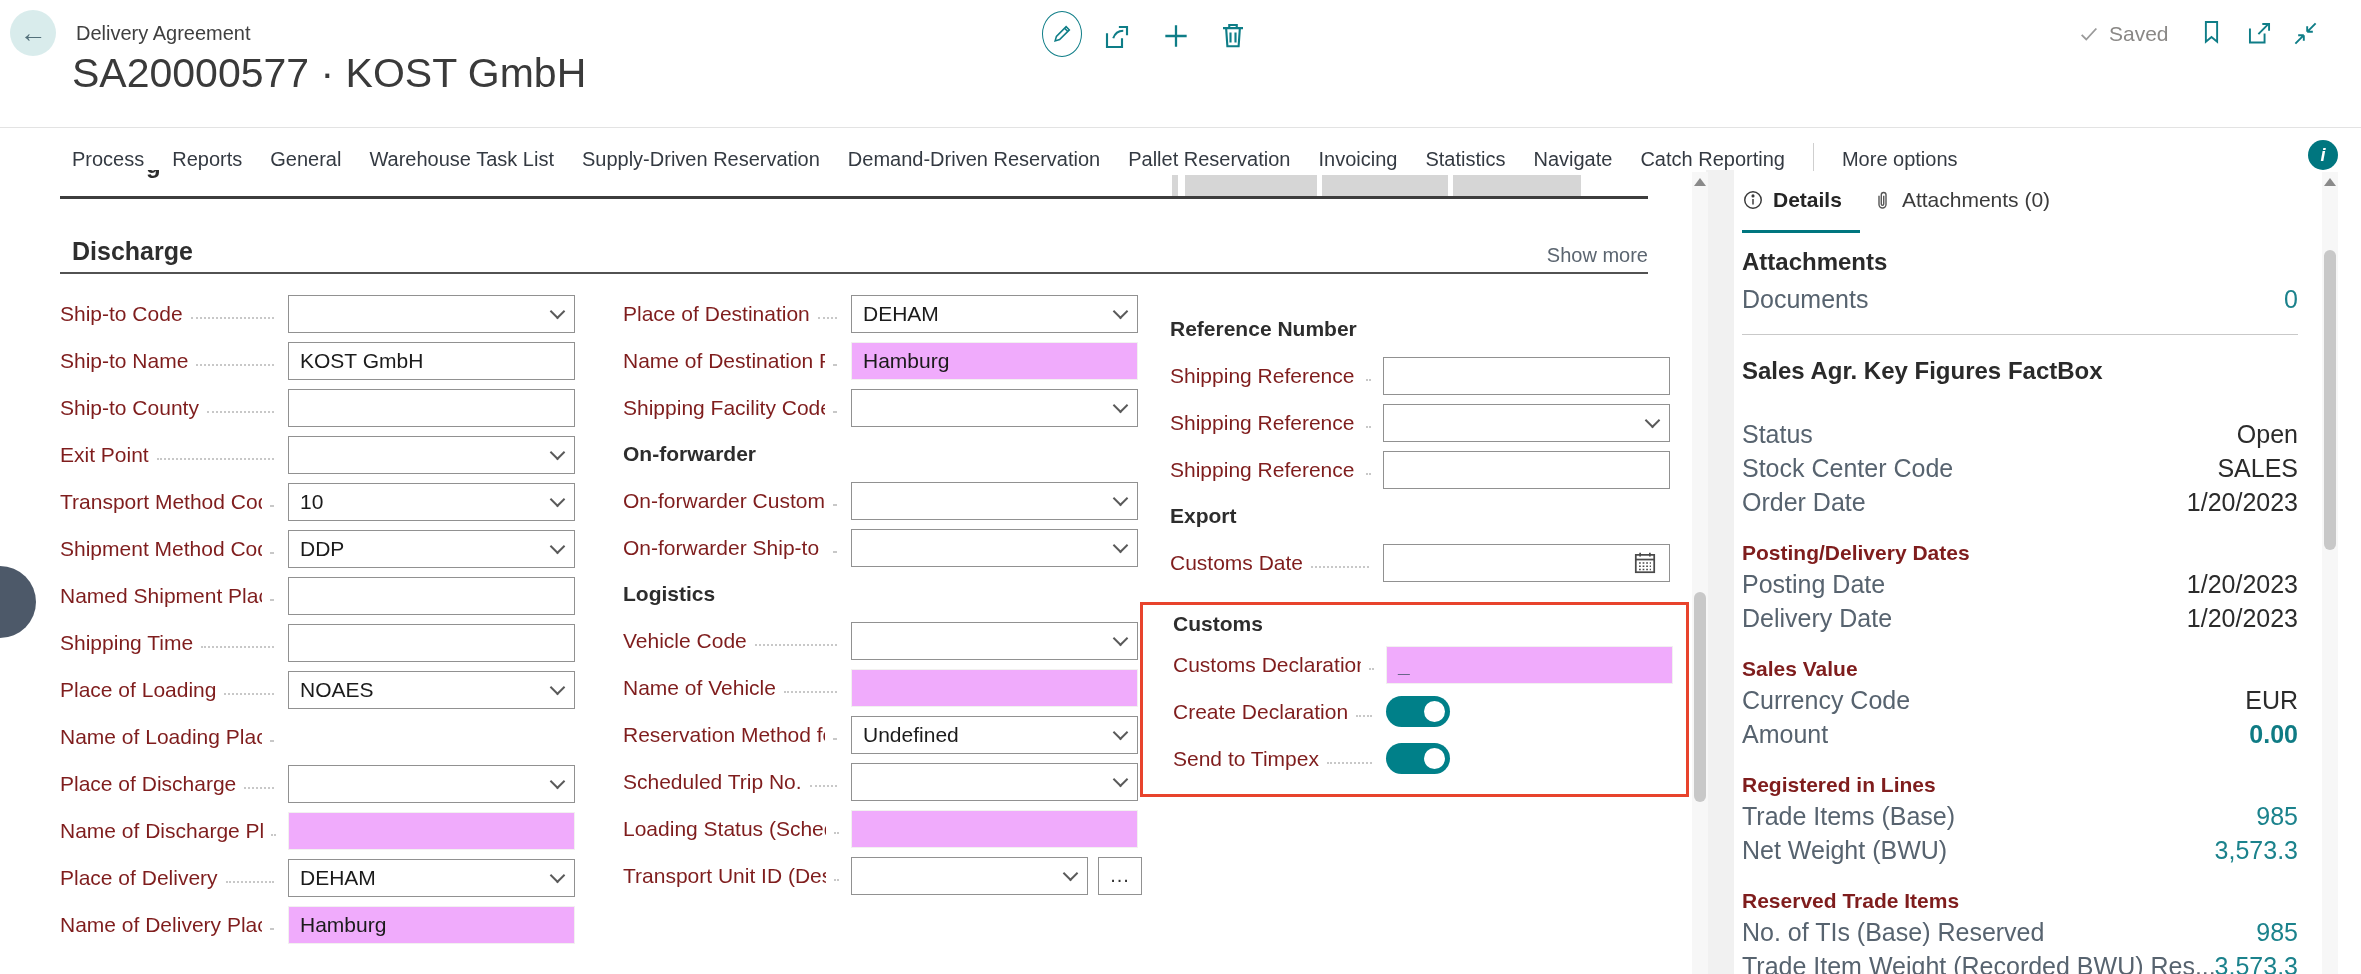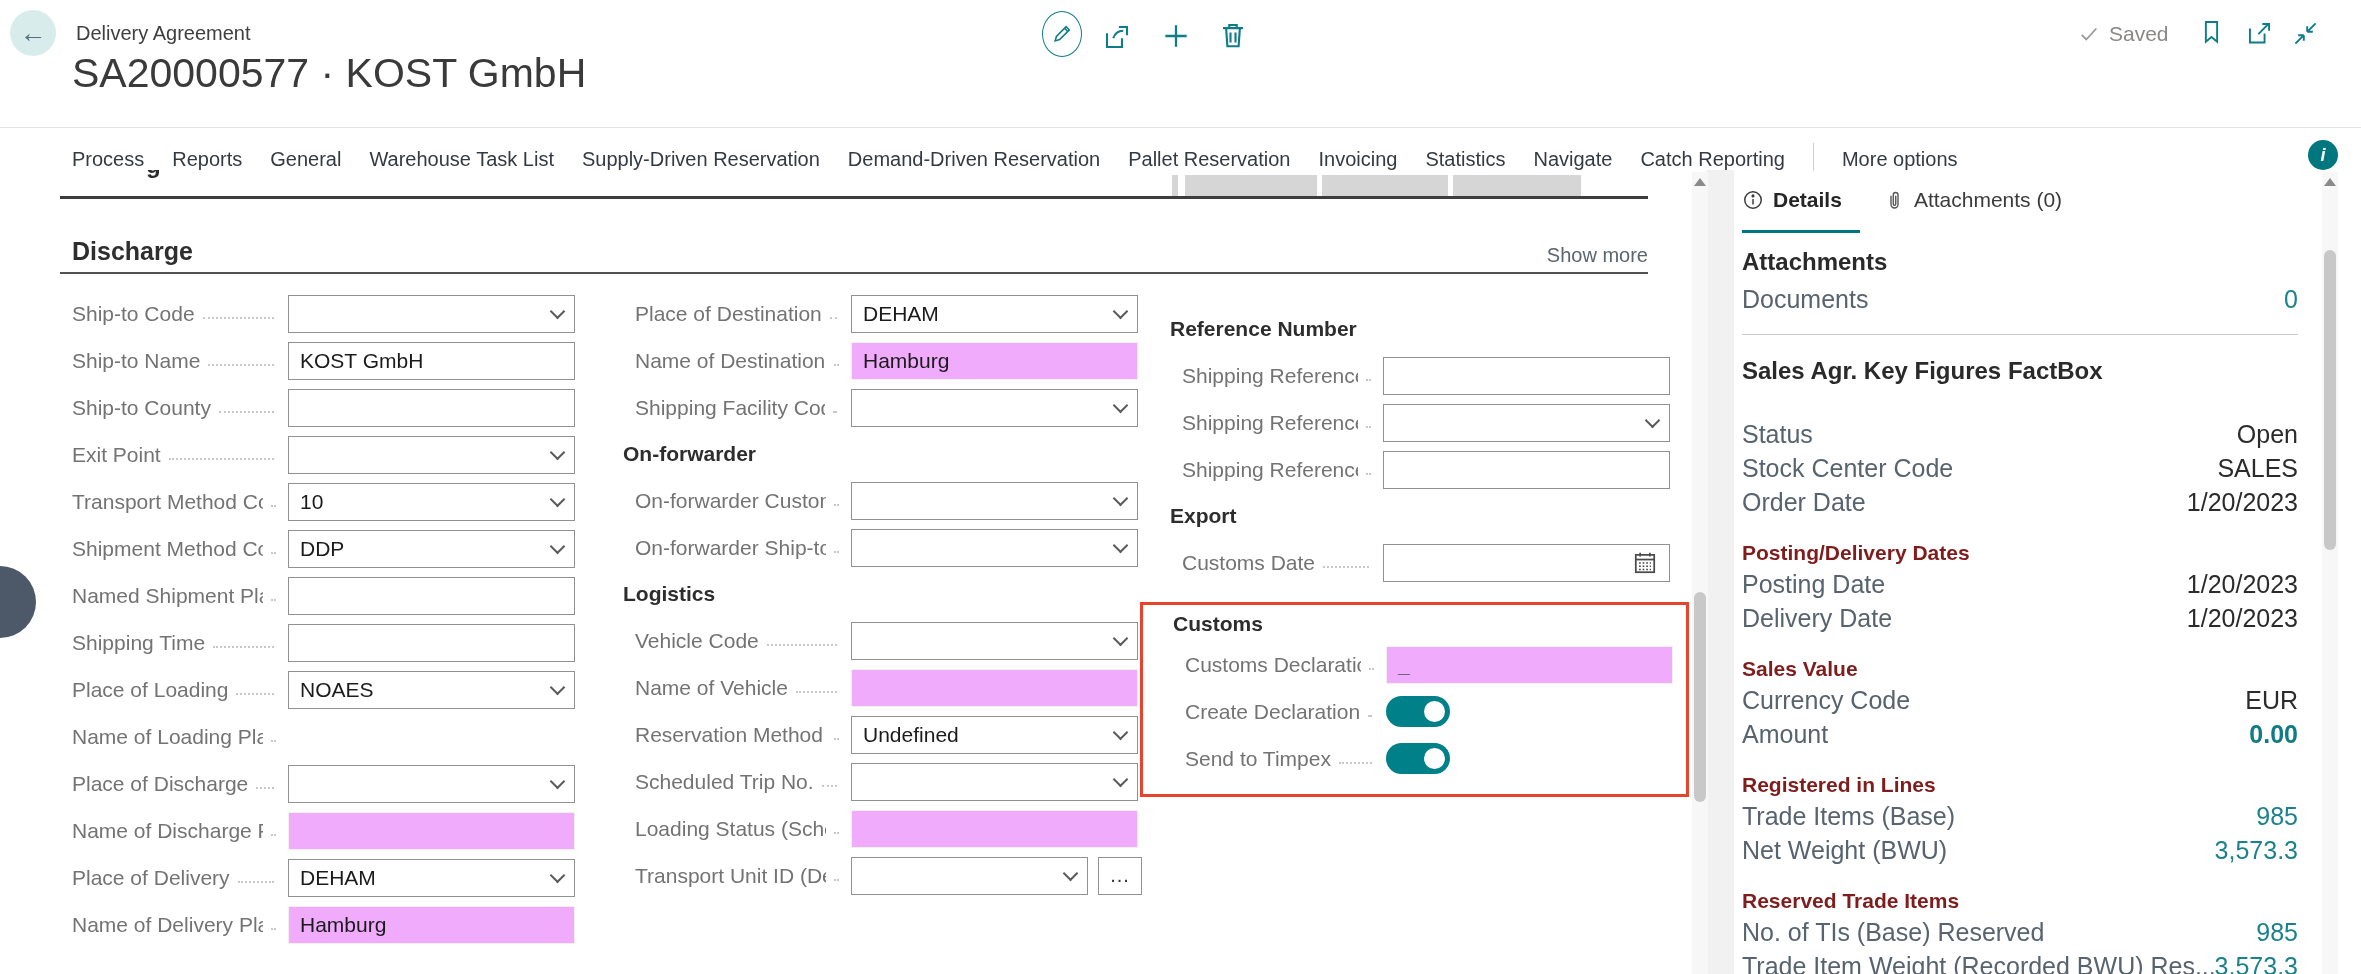--- a/index.html
+++ b/index.html
@@ -42,21 +42,21 @@
   #head-rule { left:60px; top:272px; width:1588px; height:2px; background:#525252; }
 
   .col { position:absolute; top:290px; }
   #col1 { left:60px;  width:515px; }
   #col2 { left:623px; width:515px; }
   #col3 { left:1170px; width:500px; padding-top:16px; }
 
   .field-row { display:flex; align-items:center; height:47px; }
   .lblwrap { display:flex; align-items:center; width:220px; flex:none; overflow:hidden; }
   #col3 .lblwrap { width:205px; }
-  .lbl { flex:0 1 auto; overflow:hidden; white-space:nowrap; color:#737373; font-size:21px;margin-left:12px; }
+  .lbl { flex:0 1 auto; overflow:hidden; white-space:nowrap; color:#7f1d1d; font-size:21px; }
   .leader { flex:1 1 4px; min-width:0; height:1px; border-bottom:2px dotted #c8c8c8;
     margin:8px 6px 0 8px; }
   .control { width:287px; height:38px; margin-left:8px; border:1px solid #919191;
     background:#fff; display:flex; align-items:center; padding:0 11px;
     font-size:21px; color:#1b1b1b; cursor:text; flex:none; }
   .control.select { cursor:pointer; }
   .control.readonly { background:#f0abfc; border-color:#f2f1f0; cursor:default; }
   .control.narrow { width:237px; }
   .chev { width:11px; height:11px; border-right:2px solid #5a5a5a; border-bottom:2px solid #5a5a5a;
     transform:rotate(45deg); margin-left:auto; margin-bottom:5px; flex:none; }
@@ -80,21 +80,21 @@
   .sbar { width:16px; background:#f7f7f7; }
   #main-sbar { left:1692px; top:172px; height:802px; }
   #fb-sbar   { left:2322px; top:172px; height:802px; }
   .sb-arrow { width:0; height:0; border-left:6px solid transparent; border-right:6px solid transparent;
     border-bottom:8px solid #8a8a8a; margin:6px auto 0; }
   .sb-thumb { position:absolute; left:2px; width:12px; background:#c8c8c8; border-radius:6px; }
   #pane-gap { left:1706px; top:170px; width:28px; height:804px; background:#f1f1f1; }
   #nav-handle { left:-36px; top:566px; width:72px; height:72px; border-radius:50%; background:#4d5969; }
 
   
-  #fb-tabs { left:1742px; top:188px; display:flex; gap:42px; align-items:center; }
+  #fb-tabs { left:1742px; top:188px; display:flex; gap:30px; align-items:center; }
   .fb-tab { display:flex; align-items:center; gap:9px; font-size:21px; color:#3b3b3b; cursor:pointer; }
   .fb-tab.active { font-weight:700; color:#252525; }
   #fb-underline { left:1742px; top:230px; width:118px; height:3px; background:#00767f; }
   #fb { left:1742px; top:248px; width:556px; }
   .fb-heading { font-size:21px; font-weight:700; color:#7f1d1d; height:26px; }
   .fb-heading.large { font-size:24px; height:34px; color:#2a2a2a; }
   .fb-section { margin-top:22px; }
   .fb-section:first-child { margin-top:0; }
   .fb-gap { height:26px; }
   .fb-row { display:flex; justify-content:space-between; align-items:center; height:34px; font-size:25px; }

